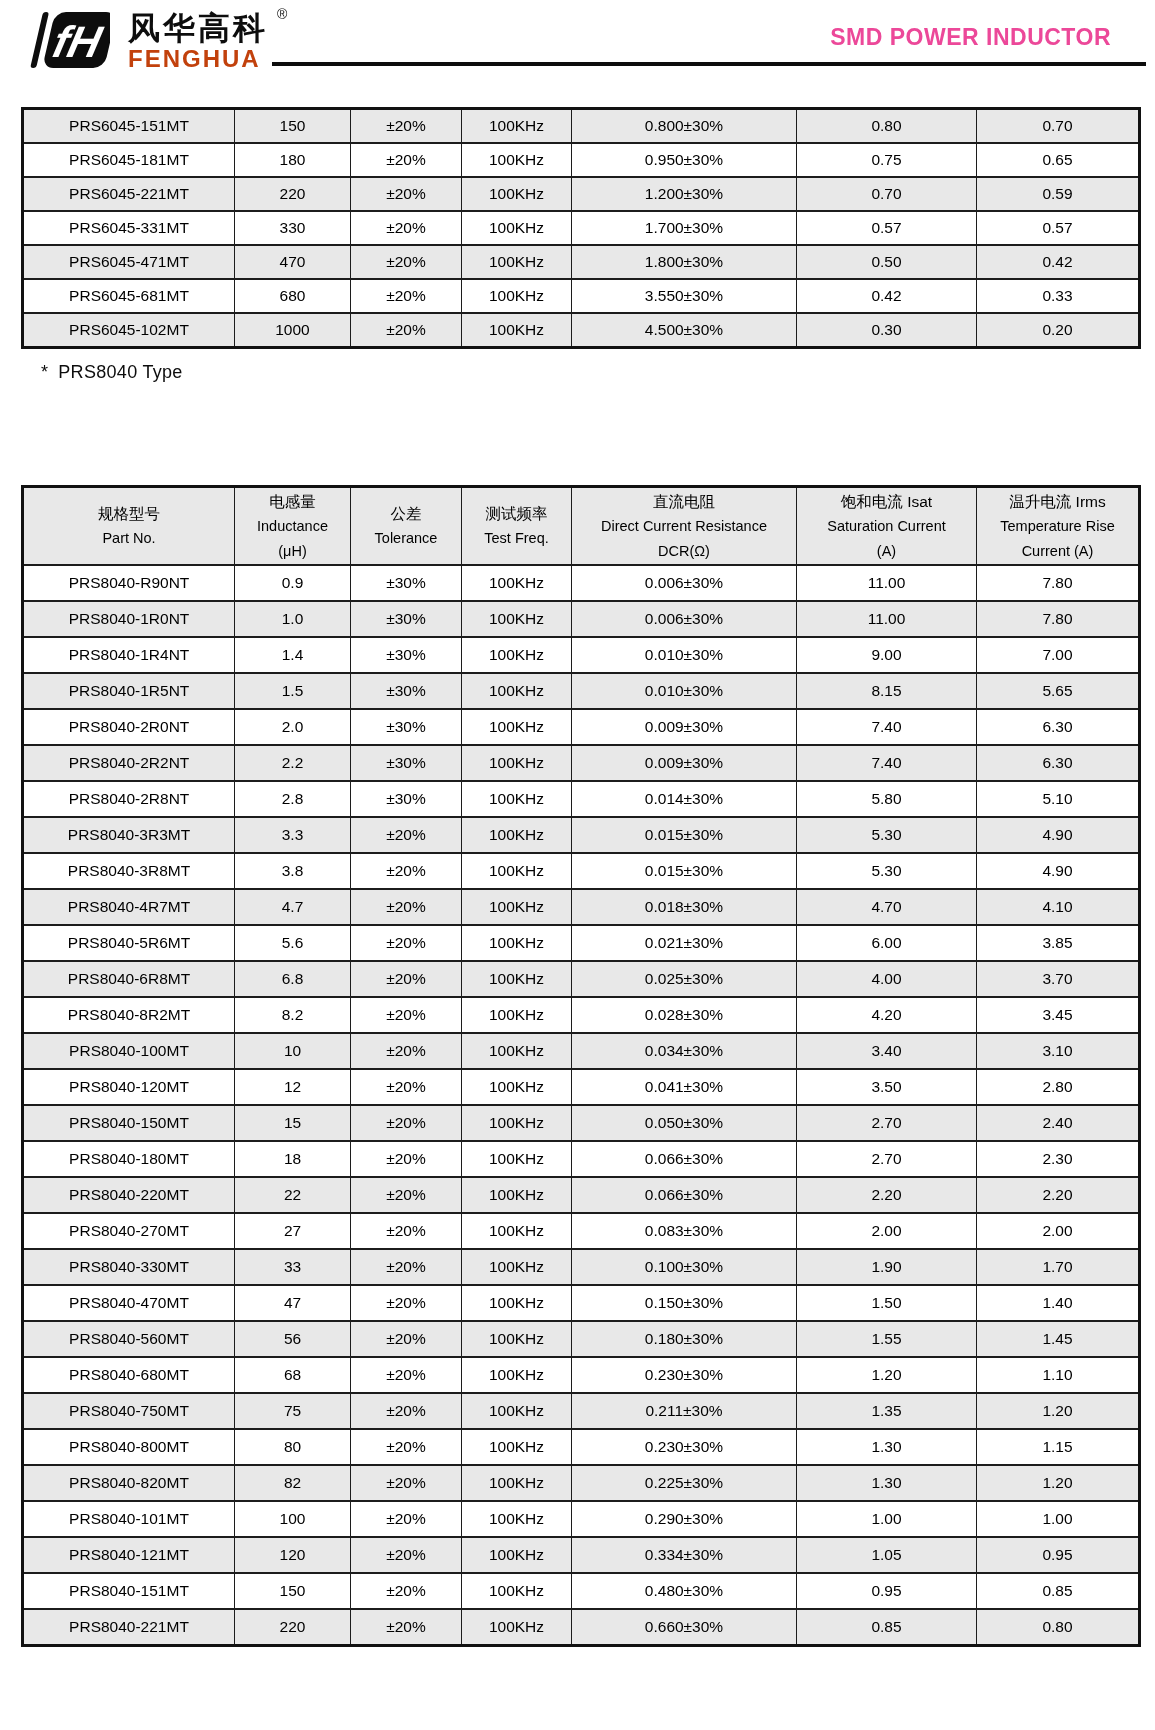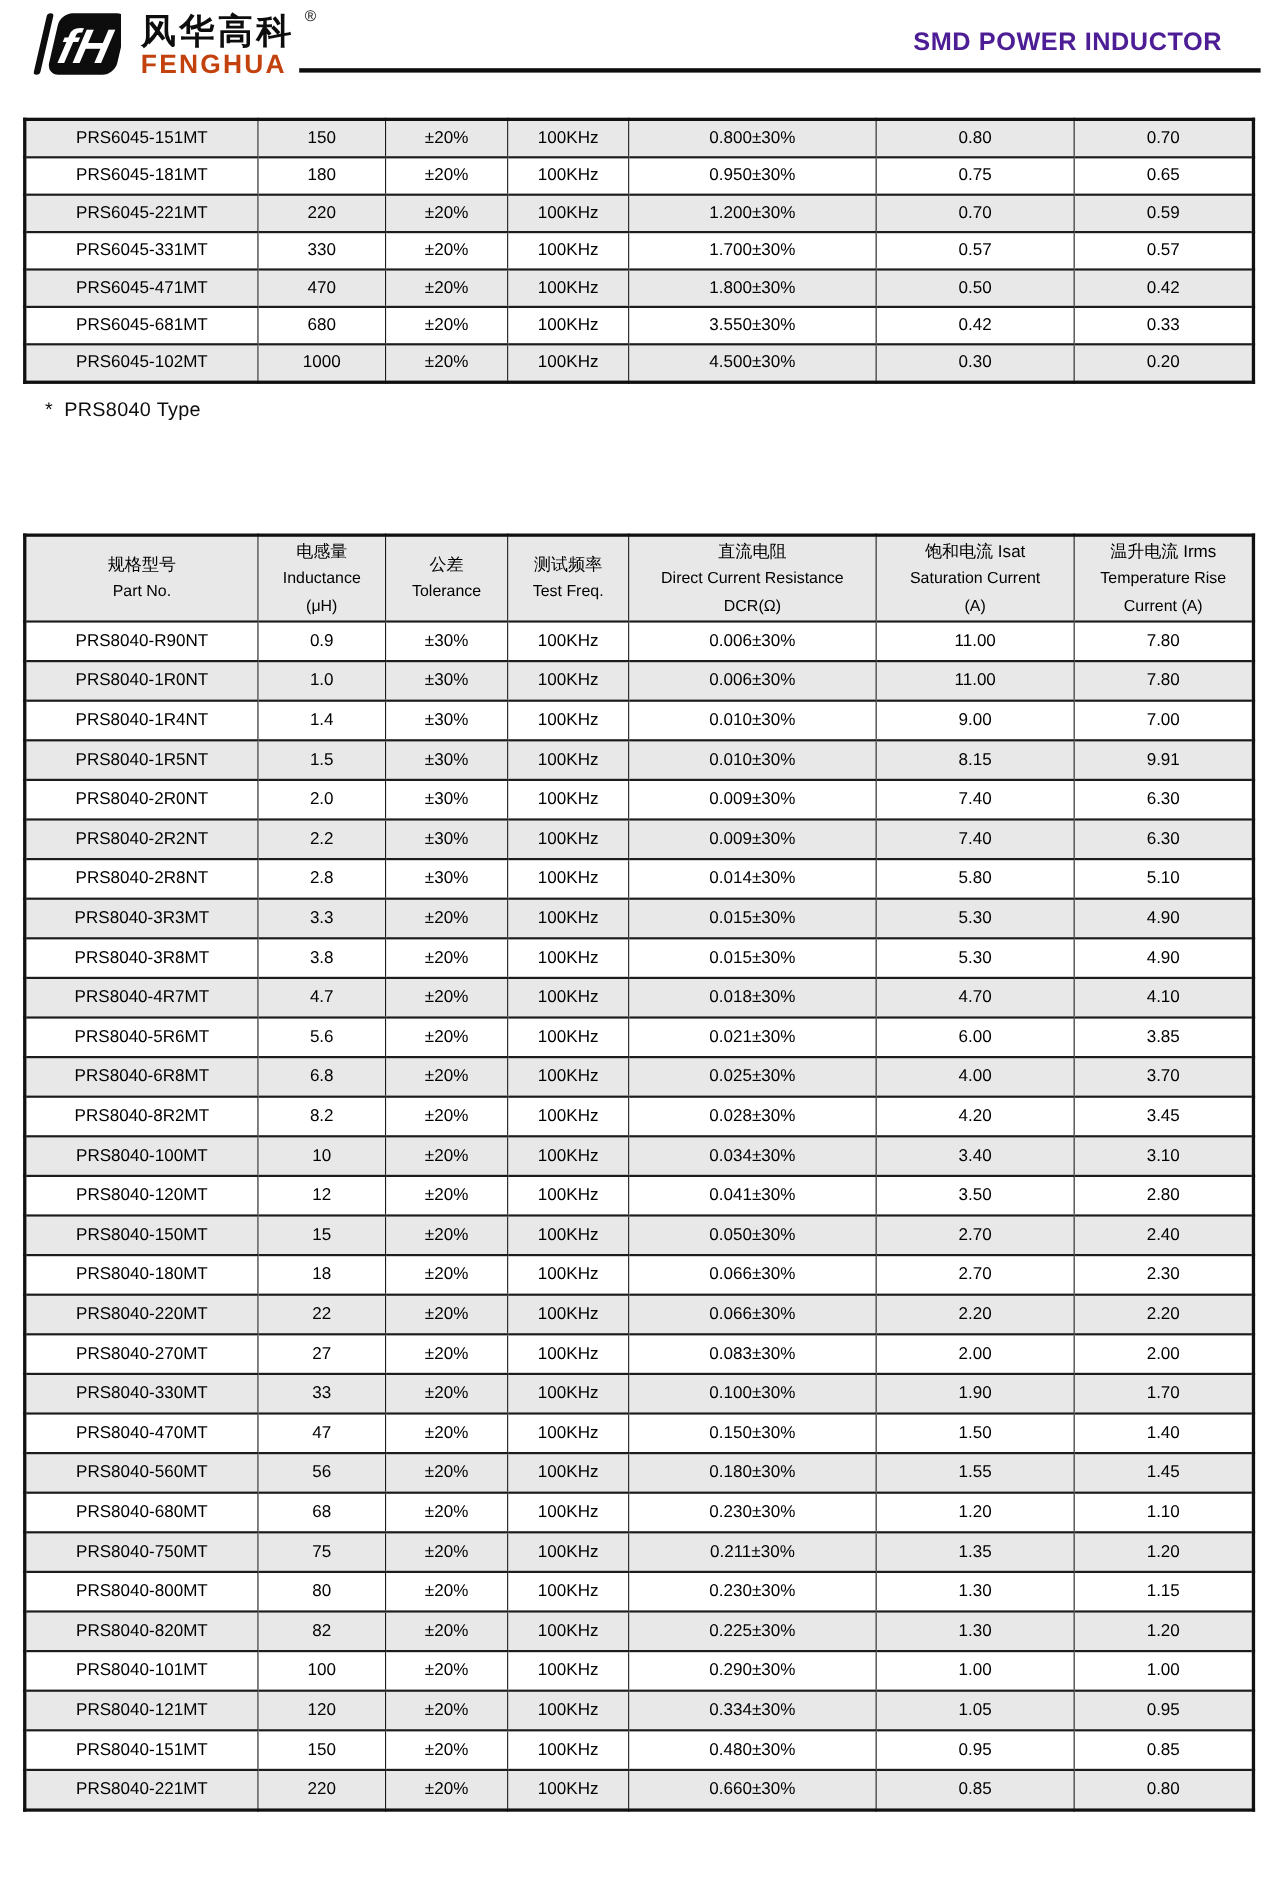--- a/index.html
+++ b/index.html
@@ -13,21 +13,21 @@
   }
 
   
   .logo-mark{position:absolute;left:24px;top:8px;}
   .reg-mark{position:absolute;left:277px;top:6px;font-size:14px;color:#111;}
   .brand{position:absolute;left:128px;top:12px;line-height:1;}
   .brand-cn{font-size:32px;font-weight:bold;letter-spacing:3px;color:#0d0d0d;}
   .brand-en{font-size:24px;font-weight:bold;letter-spacing:2px;margin-top:3px;color:#c2410c;}
   .doc-title{
     position:absolute;right:44px;top:24px;
-    font-size:23px;font-weight:bold;letter-spacing:0.5px;color:#4c1d95;
+    font-size:23px;font-weight:bold;letter-spacing:0.5px;color:#ec4899;
   }
   .header-rule{
     position:absolute;left:272px;top:62px;width:874px;height:4px;background:#0d0d0d;
   }
 
   
   .section-label{
     position:absolute;left:41px;top:362px;
     font-size:18px;color:#0d0d0d;letter-spacing:0.3px;
   }
@@ -242,21 +242,21 @@
           <td>9.00</td>
           <td>7.00</td>
         </tr>
         <tr>
           <td>PRS8040-1R5NT</td>
           <td>1.5</td>
           <td>±30%</td>
           <td>100KHz</td>
           <td>0.010±30%</td>
           <td>8.15</td>
-          <td>9.91</td>
+          <td>5.65</td>
         </tr>
         <tr>
           <td>PRS8040-2R0NT</td>
           <td>2.0</td>
           <td>±30%</td>
           <td>100KHz</td>
           <td>0.009±30%</td>
           <td>7.40</td>
           <td>6.30</td>
         </tr>

